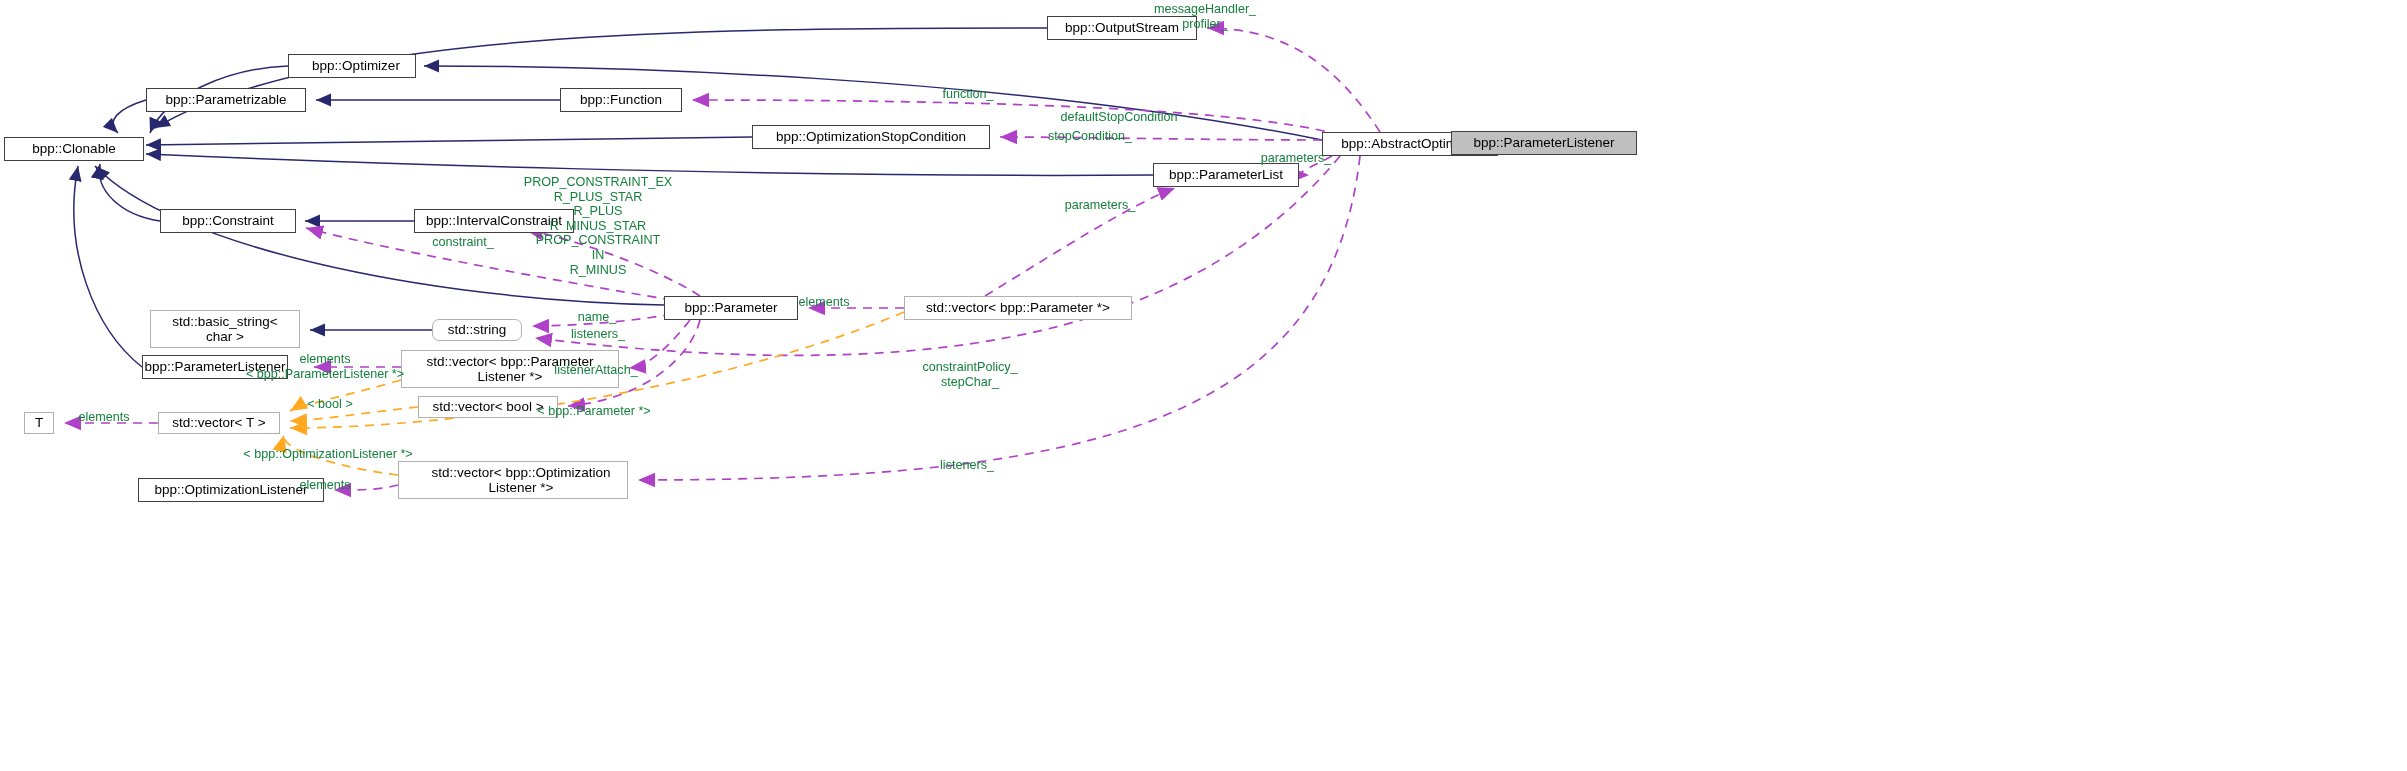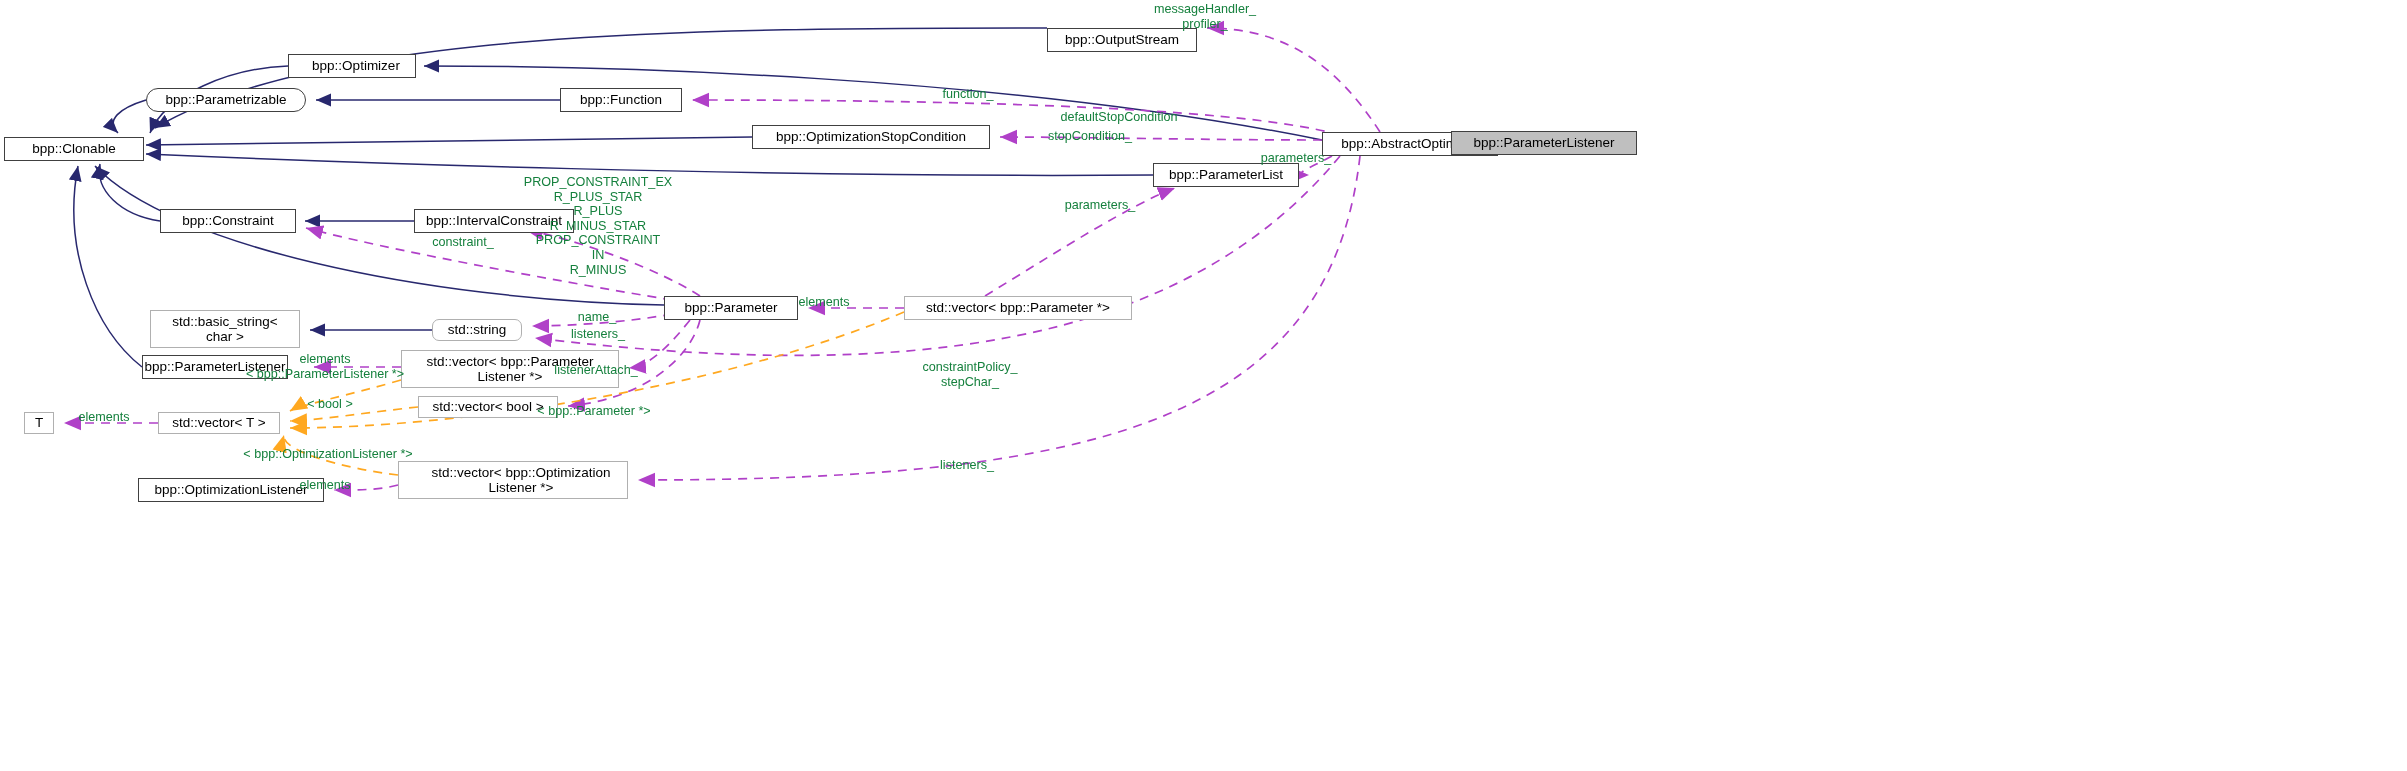--- a/index.html
+++ b/index.html
@@ -75,25 +75,25 @@
       <path d="M418,407 C370,412 320,420 290,421"></path>
       <path d="M904,312 C720,390 450,428 290,428"></path>
       <path d="M398,475 C340,468 280,450 284,435"></path>
     </g>
   </svg>
 
   <div class="node dark" style="left:4px;top:137px;width:140px;height:24px;">bpp::Clonable</div>
 
   <div class="node dark" style="left:288px;top:54px;width:128px;height:24px;padding-left:8px;">bpp::Optimizer</div>
 
-  <div class="node dark" style="left:146px;top:88px;width:160px;height:24px;border-radius:12px;">bpp::Parametrizable</div>
+  <div class="node dark" style="left:146px;top:88px;width:160px;height:24px;">bpp::Parametrizable</div>
 
   <div class="node dark" style="left:560px;top:88px;width:122px;height:24px;">bpp::Function</div>
 
-  <div class="node dark" style="left:1047px;top:16px;width:150px;height:24px;margin-top:12px;">bpp::OutputStream</div>
+  <div class="node dark" style="left:1047px;top:16px;width:150px;height:24px;">bpp::OutputStream</div>
 
   <div class="node dark" style="left:752px;top:125px;width:238px;height:24px;">bpp::OptimizationStopCondition</div>
 
   <div class="node dark" style="left:1322px;top:132px;width:176px;height:24px;">bpp::AbstractOptimizer</div>
 
   <div class="node sel" style="left:1451px;top:131px;width:186px;height:24px;">bpp::ParameterListener</div>
 
   <div class="node dark" style="left:1153px;top:163px;width:146px;height:24px;">bpp::ParameterList</div>
 
   <div class="node dark" style="left:160px;top:209px;width:136px;height:24px;">bpp::Constraint</div>

